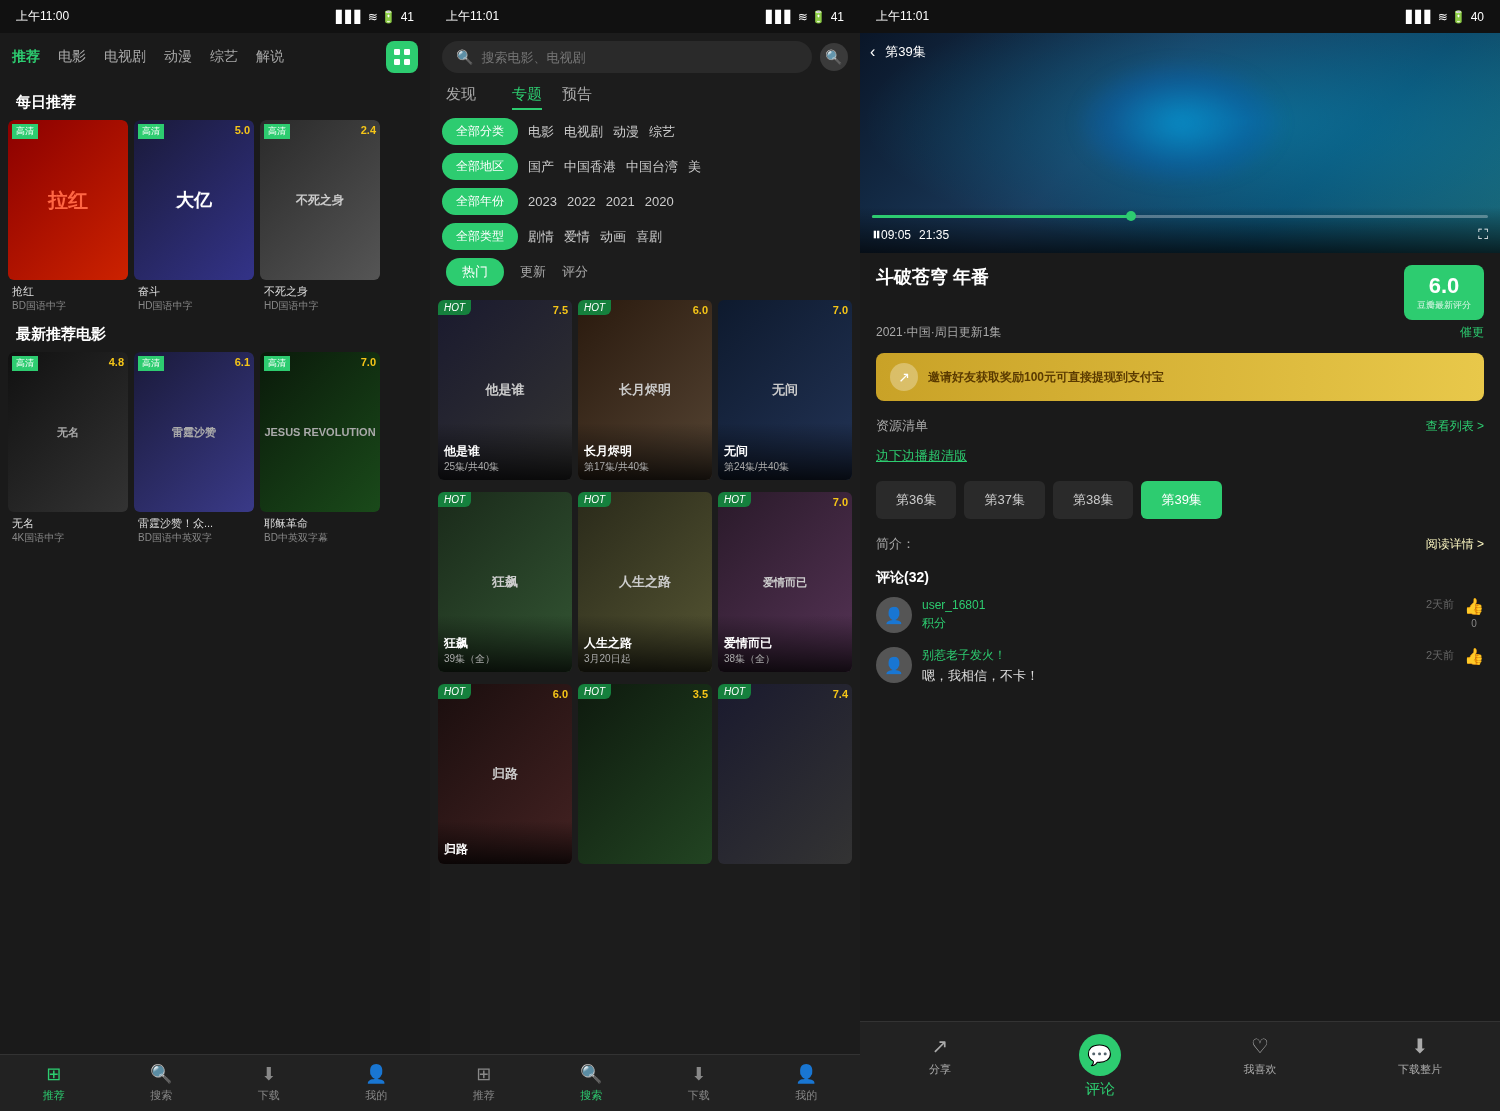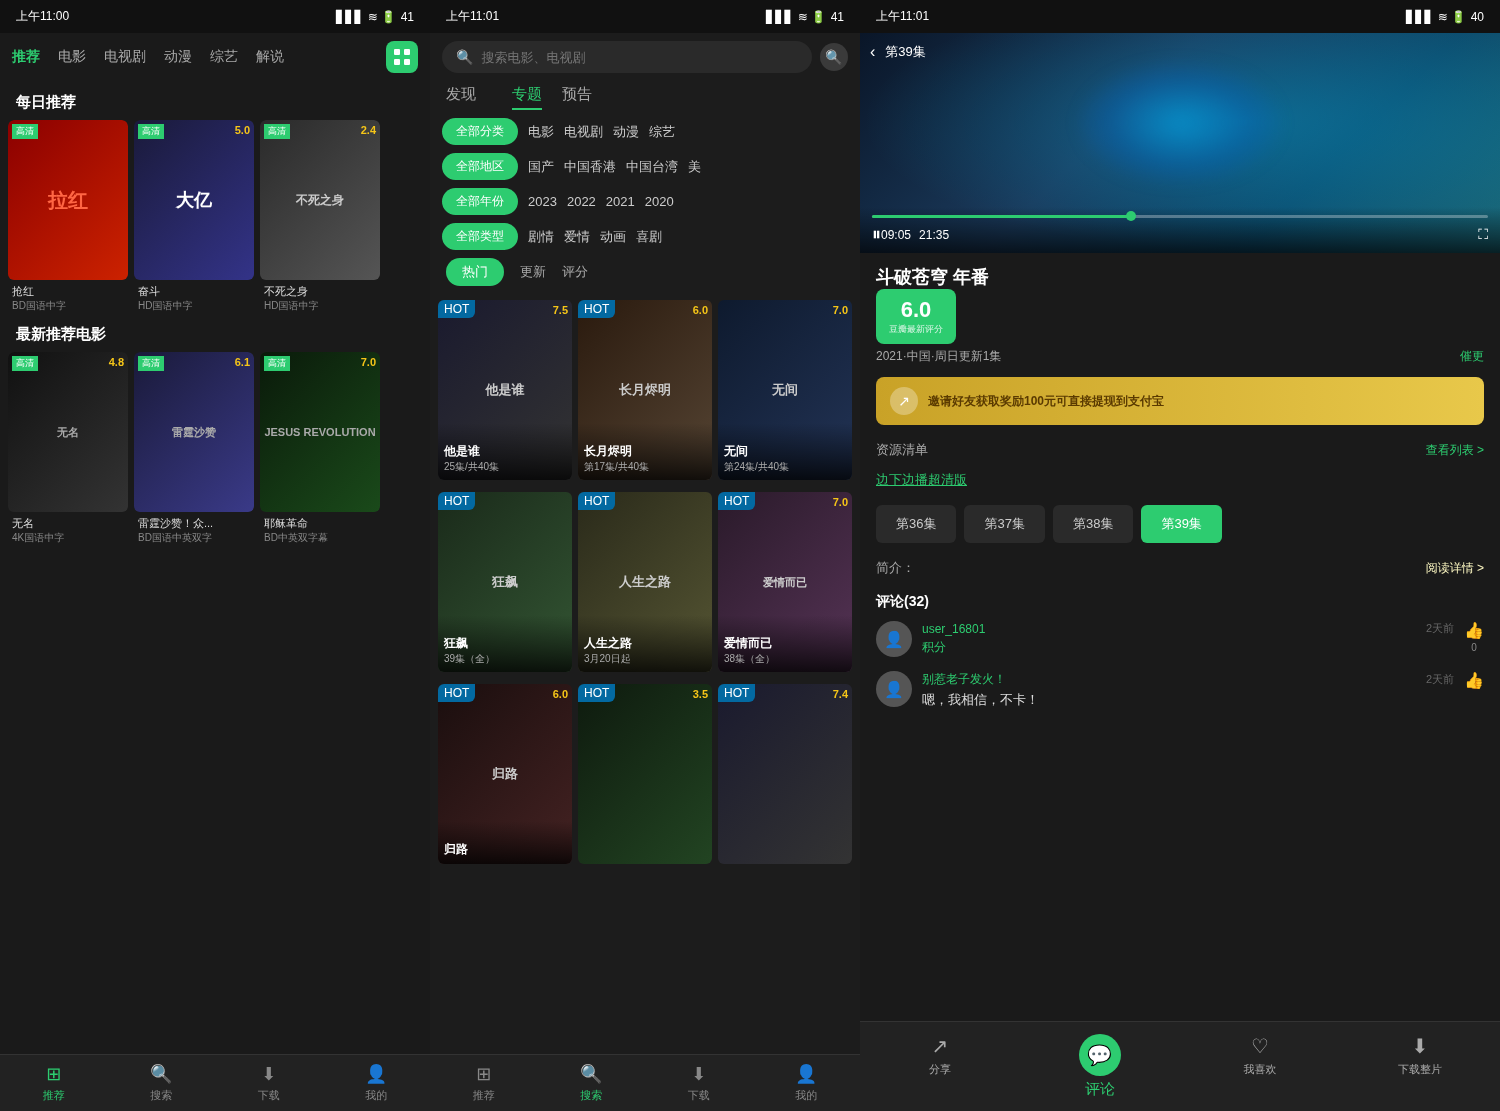--- a/index.html
+++ b/index.html
@@ -403,25 +403,26 @@
     .bg-dark3 { background: linear-gradient(135deg, #0e1a2e, #223355); }
     .bg-dark4 { background: linear-gradient(135deg, #1a2a1a, #335533); }
     .bg-dark5 { background: linear-gradient(135deg, #2a2a1a, #555533); }
     .bg-dark6 { background: linear-gradient(135deg, #2a1a2a, #553355); }
     .bg-dark7 { background: linear-gradient(135deg, #1a0e0e, #442222); }
     .bg-dark8 { background: linear-gradient(135deg, #0e1a0e, #224422); }
 
     .mid-badge-hot {
       position: absolute;
       top: 0; left: 0;
-      background: #0369a1;
-      color: #fff;
-      font-size: 12px;
+      background: #15803d;
+      color: #fff;
+      font-size: 10px;
       padding: 2px 6px;
       border-radius: 0 0 6px 0;
+      font-style: italic;
     }
     .mid-score {
       position: absolute;
       top: 4px; right: 4px;
       color: #f5c518;
       font-size: 11px;
       font-weight: bold;
     }
     .mid-card-label {
       position: absolute;
@@ -529,22 +530,22 @@
     }
     .fullscreen-btn {
       color: #fff;
       font-size: 14px;
       cursor: pointer;
     }
 
     .right-info {
       padding: 12px 16px 0;
       display: flex;
+      justify-content: space-between;
       align-items: flex-start;
-      flex-direction: column;
     }
     .right-show-title {
       color: #fff;
       font-size: 18px;
       font-weight: bold;
     }
     .douban-score {
       background: #2dcc70;
       border-radius: 8px;
       padding: 8px 12px;

